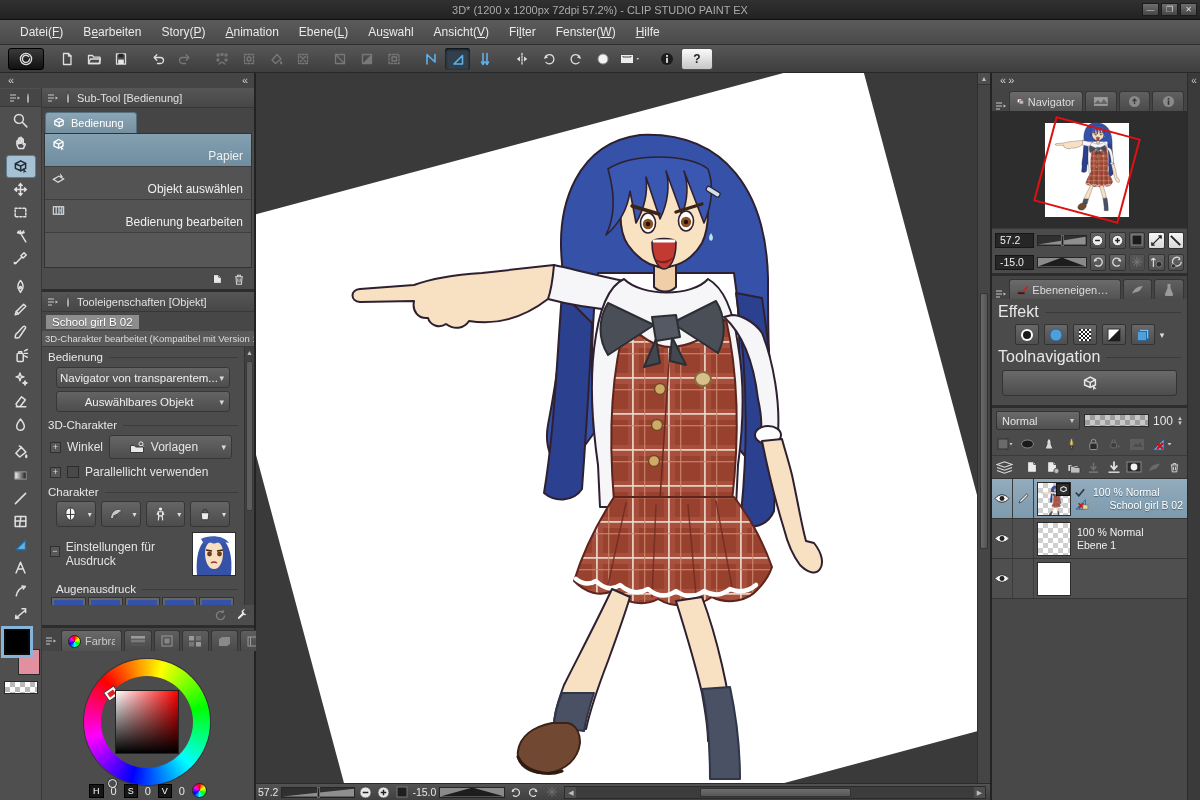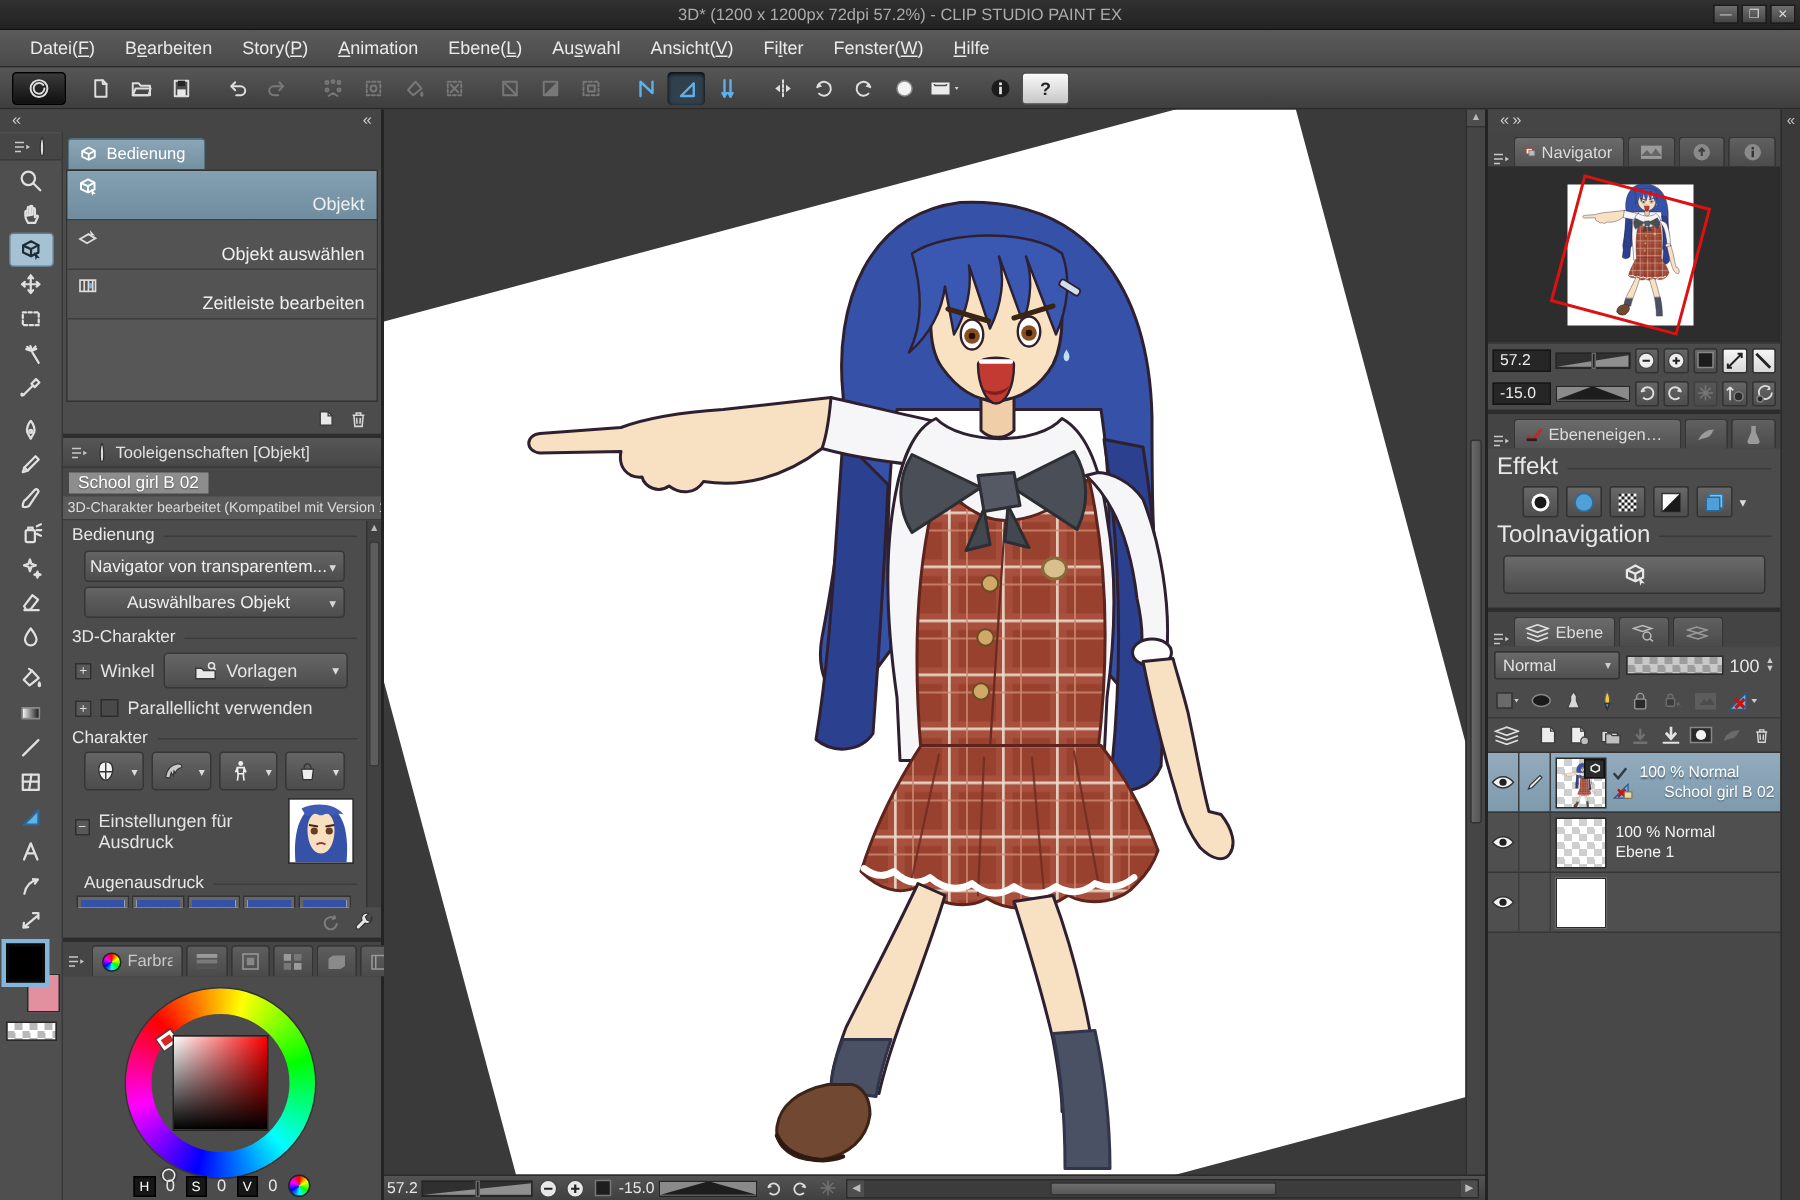--- a/index.html
+++ b/index.html
@@ -487,58 +487,72 @@
           <div class="swatches">
             <span class="sw-fg"></span>
             <span class="sw-bg" style="background:#e2909f;border:1px solid #2a2a2a"></span>
             <span class="sw-tr"></span>
           </div>
         </div>
 
         <div class="panelcol">
 
           <div class="panel" style="height:204px">
+            <div class="phead">
+              <span class="mi">
+                  <svg width="12" height="10" viewBox="0 0 12 10">
+                    <path d="M1 2h6M1 5h6M1 8h4" stroke="#c9c9c9" fill="none"></path>
+                    <path d="M8.5 3.5L11 5 8.5 6.5z" fill="#c9c9c9"></path>
+                  </svg>
+                </span>
+              <span class="pi">
+                  <svg width="8" height="13" viewBox="0 0 8 13">
+                    <path d="M4 .5C5.4 3 5.4 9 4.8 12.5H3.2C2.6 9 2.6 3 4 .5z" fill="#ddd" stroke="#2e2e2e" stroke-width=".8"></path>
+                  </svg>
+                </span>
+              <span class="ptitle">Sub-Tool [Bedienung]</span>
+            </div>
             <div class="st-tabs">
               <span class="st-tab">
                 <svg width="14" height="14" viewBox="0 0 16 16" style="stroke:#fff;fill:none;stroke-width:1.4">
                     <path d="M3.2 5.4l5-2.7 4.6 2.4v4.7L8.2 12 3.2 9.7z"></path>
                     <path d="M3.2 5.4l5 2.2 4.6-2.5M8.2 7.6V12"></path>
                   </svg>
                 <span>Bedienung</span>
               </span>
             </div>
             <div class="st-list">
               <div class="st-row sel">
                 <span class="ic">
                     <svg width="15" height="15" viewBox="0 0 16 16" style="stroke:#fff;fill:none;stroke-width:1.4">
                       <path d="M3.2 5.4l5-2.7 4.6 2.4v4.7L8.2 12 3.2 9.7z"></path>
                       <path d="M3.2 5.4l5 2.2 4.6-2.5M8.2 7.6V12"></path>
                       <path d="M10.2 9.2l3.6 4.1-1.9-.3-.8 1.6z" fill="#fff" stroke="none"></path>
                     </svg>
                   </span>
-                <span class="lbl">Objekt</span>
+                <span class="lbl">Papier</span>
               </div>
               <div class="st-row">
                 <span class="ic">
                     <svg width="15" height="15" viewBox="0 0 16 16" style="stroke:#ddd;fill:none;stroke-width:1.3">
                       <path d="M2.5 10l6-3.5 5 3-6 3.5z"></path>
                       <path d="M9.5 3.5l3.6 4.1-1.9-.3-.8 1.6z" fill="#ddd" stroke="none"></path>
                     </svg>
                   </span>
                 <span class="lbl">Objekt auswählen</span>
               </div>
               <div class="st-row">
                 <span class="ic">
                     <svg width="15" height="15" viewBox="0 0 16 16" style="stroke:#ddd;fill:none;stroke-width:1.2">
                       <rect x="2.5" y="4" width="11" height="8"></rect>
                       <path d="M5.5 4v8M8.5 4v8M11.5 4v8"></path>
                       <rect x="9" y="6.2" width="2" height="3.6" fill="#7ab0e0" stroke="none"></rect>
                     </svg>
                   </span>
-                <span class="lbl">Zeitleiste bearbeiten</span>
+                <span class="lbl">Bedienung bearbeiten</span>
               </div>
             </div>
             <div class="st-foot">
               <span>
                   <svg width="14" height="14" viewBox="0 0 16 16">
                     <path d="M4 3h6l3 3v7H4z" fill="#e8e8e8" stroke="#3a3a3a"></path>
                     <path d="M10 3v3h3" fill="none" stroke="#3a3a3a"></path>
                   </svg>
                 </span>
               <span>
@@ -1118,46 +1132,20 @@
               <svg width="18" height="18" viewBox="0 0 16 16" style="stroke:#e8e8e8;fill:none;stroke-width:1.3">
                   <path d="M3.2 5.4l5-2.7 4.6 2.4v4.7L8.2 12 3.2 9.7z"></path>
                   <path d="M3.2 5.4l5 2.2 4.6-2.5M8.2 7.6V12"></path>
                   <path d="M10.2 9.2l3.6 4.1-1.9-.3-.8 1.6z" fill="#e8e8e8" stroke="none"></path>
                 </svg>
             </div>
           </div>
         </div>
 
         <div class="panel" style="flex:1;border-bottom:none">
-          <div class="rtabs">
-            <span class="mi">
-                <svg width="12" height="10" viewBox="0 0 12 10">
-                  <path d="M1 2h6M1 5h6M1 8h4" stroke="#c9c9c9" fill="none"></path>
-                  <path d="M8.5 3.5L11 5 8.5 6.5z" fill="#c9c9c9"></path>
-                </svg>
-              </span>
-            <span class="rtab" style="background:linear-gradient(#6b6b6b,#535353)">
-              <svg width="16" height="12" viewBox="0 0 16 12">
-                  <path d="M1 3l7-2.5L15 3 8 5.5z M1 6l7 2.5L15 6 M1 9l7 2.5L15 9" stroke="#ddd" fill="none" stroke-width="1.1"></path>
-                </svg>
-              <span>Ebene</span>
-            </span>
-            <span class="rtab icononly">
-                <svg width="15" height="12" viewBox="0 0 15 12">
-                  <path d="M1 3l6-2 6 2-6 2z" stroke="#bbb" fill="none"></path>
-                  <circle cx="10" cy="8" r="2.6" stroke="#bbb" fill="none"></circle>
-                  <path d="M12 10l2 1.6" stroke="#bbb"></path>
-                </svg>
-              </span>
-            <span class="rtab icononly">
-                <svg width="15" height="10" viewBox="0 0 15 10">
-                  <path d="M1 3l6-2 7 2-6 2zM1 7l6-2 7 2-6 2z" stroke="#9a9a9a" fill="none"></path>
-                </svg>
-              </span>
-          </div>
           <div class="lay-ctrl1">
             <span class="blenddd">
                 <span>Normal</span>
                 <span style="font-size:8px;color:#ccc">▾</span>
               </span>
             <span class="opslider"></span>
             <span class="numtxt">100</span>
             <span class="spin">
                 <span>▲</span>
                 <span>▼</span>

